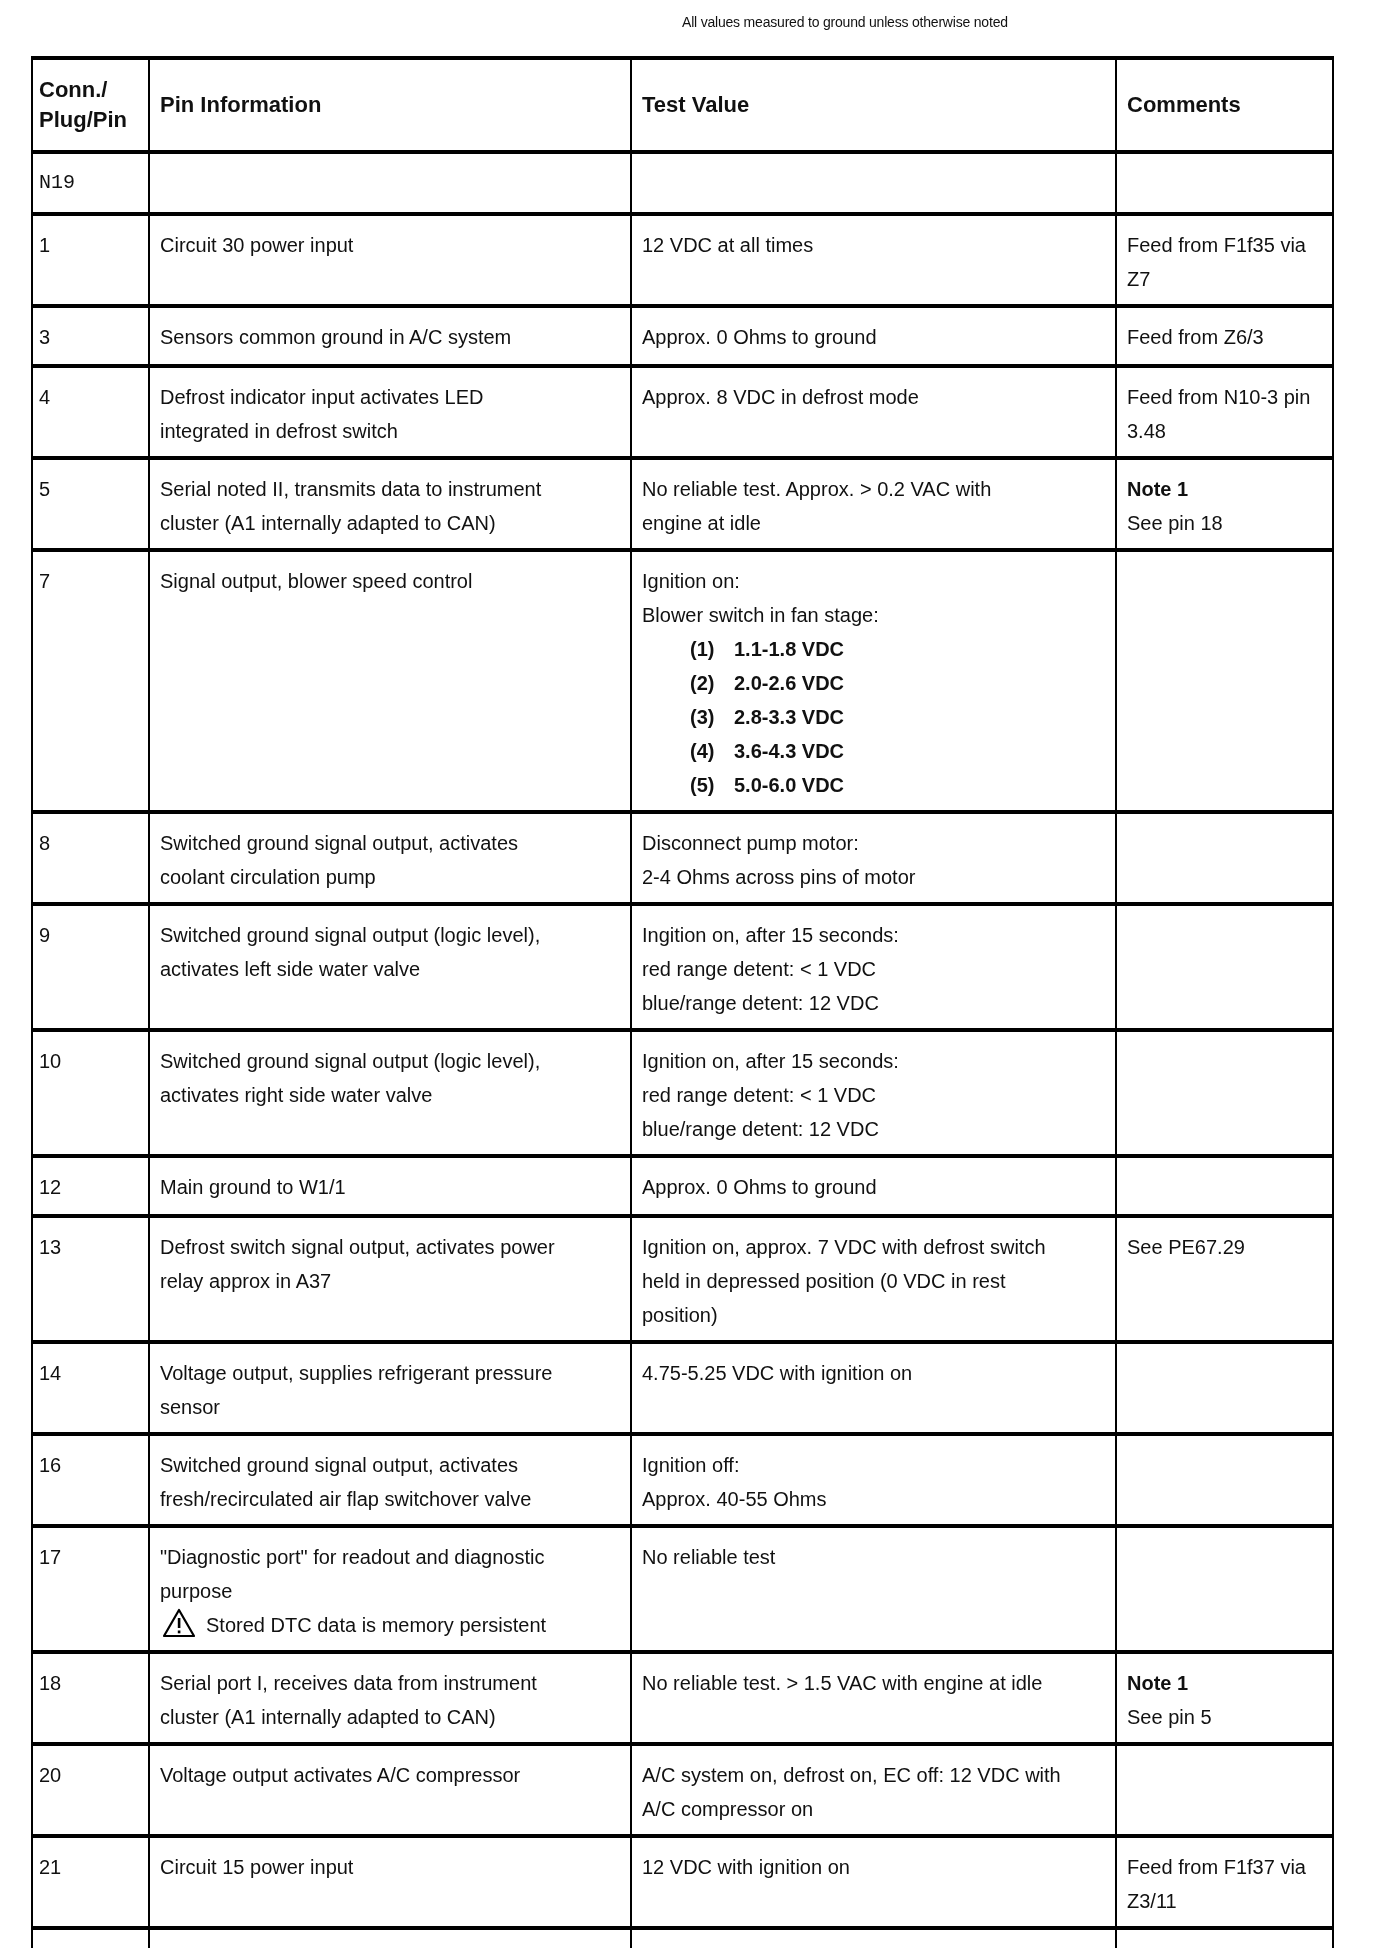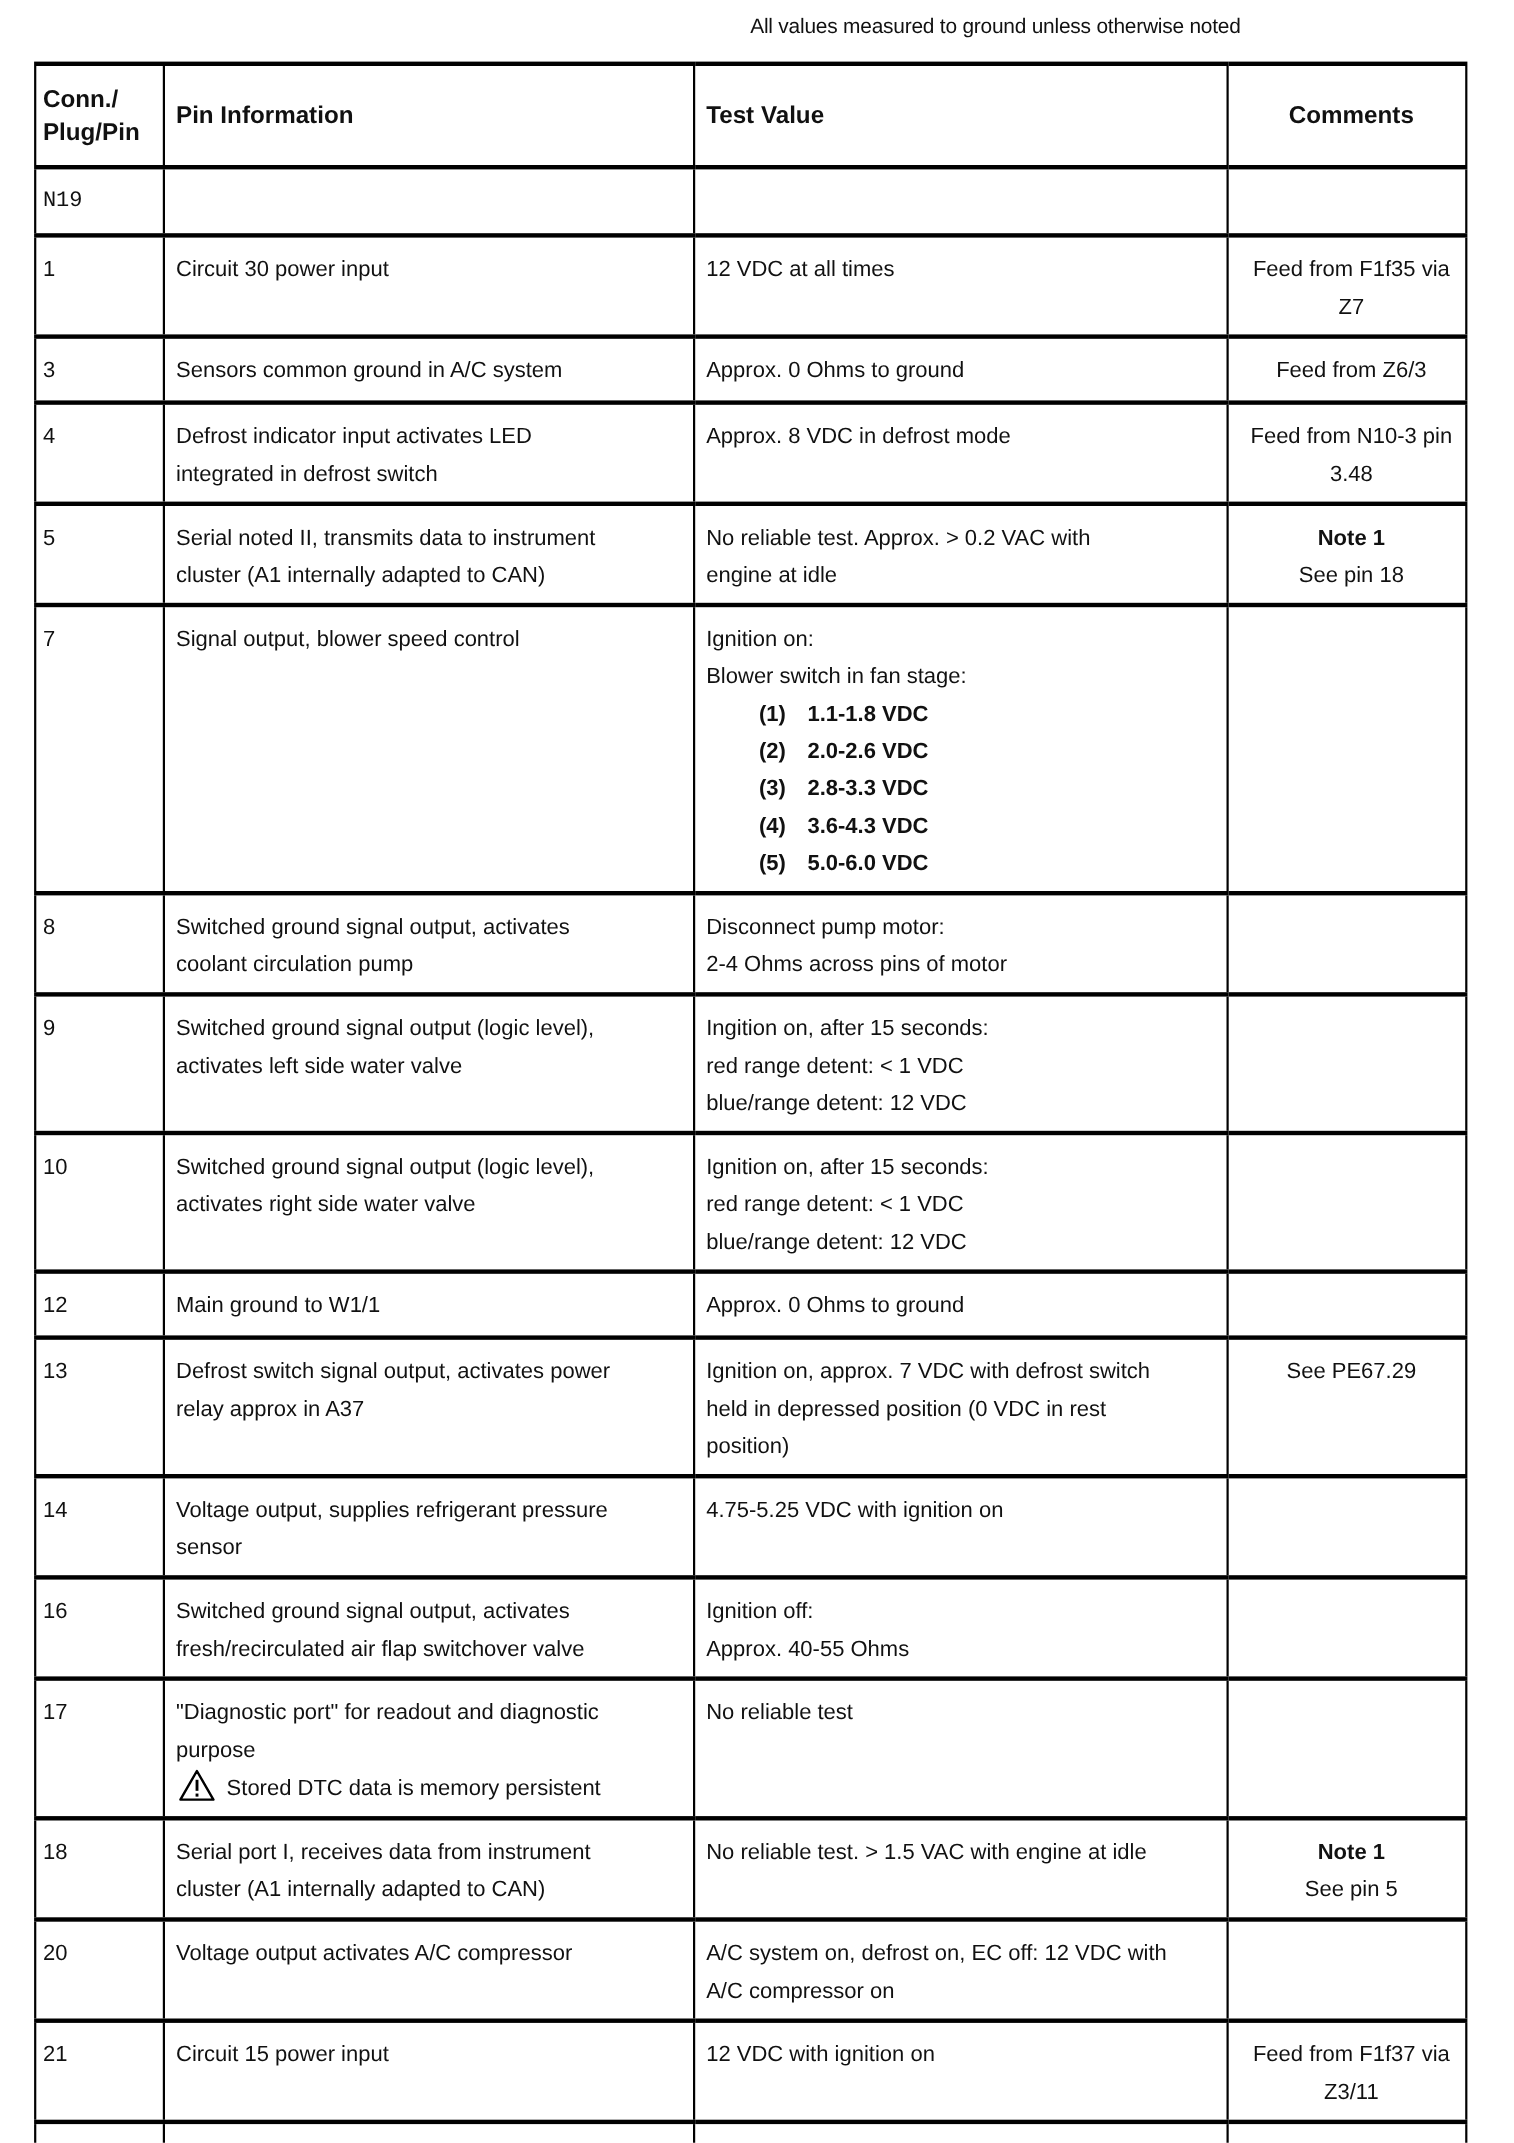--- a/index.html
+++ b/index.html
@@ -2,38 +2,38 @@
 <html><head>
 <meta charset="utf-8">
 <style>
   html, body { margin: 0; padding: 0; background: #ffffff; }
   body {
     width: 1376px; height: 1948px; position: relative; overflow: hidden;
     font-family: "Liberation Sans", sans-serif; color: #111;
   }
   .caption {
     position: absolute; top: 14px; left: 682px;
-    font-size: 19px; letter-spacing: -0.2px; color: #111;
+    font-size: 14px; letter-spacing: -0.2px; color: #111;
   }
   table.pins {
     position: absolute; top: 56px; left: 31px;
     width: 1301px; border-collapse: collapse; table-layout: fixed;
     font-size: 20px; line-height: 34px;
   }
   table.pins col.c1 { width: 117px; }
   table.pins col.c2 { width: 482px; }
   table.pins col.c3 { width: 485px; }
   table.pins col.c4 { width: 217px; }
   table.pins th, table.pins td {
     border-left: 2px solid #000; border-right: 2px solid #000;
     border-top: 4px solid #000; border-bottom: 4px solid #000;
     vertical-align: top; text-align: left; padding: 12px 10px 8px 10px;
   }
   table.pins td:first-child, table.pins th:first-child { padding-left: 6px; }
-  table.pins td:last-child, table.pins th:last-child { padding-right: 2px; text-align: center; }
+  table.pins td:last-child, table.pins th:last-child { padding-right: 2px; }
   table.pins thead th {
     font-weight: bold; font-size: 22px; line-height: 30px;
     vertical-align: middle; height: 78px; padding-top: 6px; padding-bottom: 6px;
   }
   .line { display: block; white-space: nowrap; }
   .stage { display: block; padding-left: 48px; white-space: nowrap; font-weight: bold; }
   .stage .num { display: inline-block; width: 44px; }
   .bold { font-weight: bold; }
   .warn { display: block; white-space: nowrap; }
   .warn svg { vertical-align: -6px; margin: 0 10px 0 2px; }

